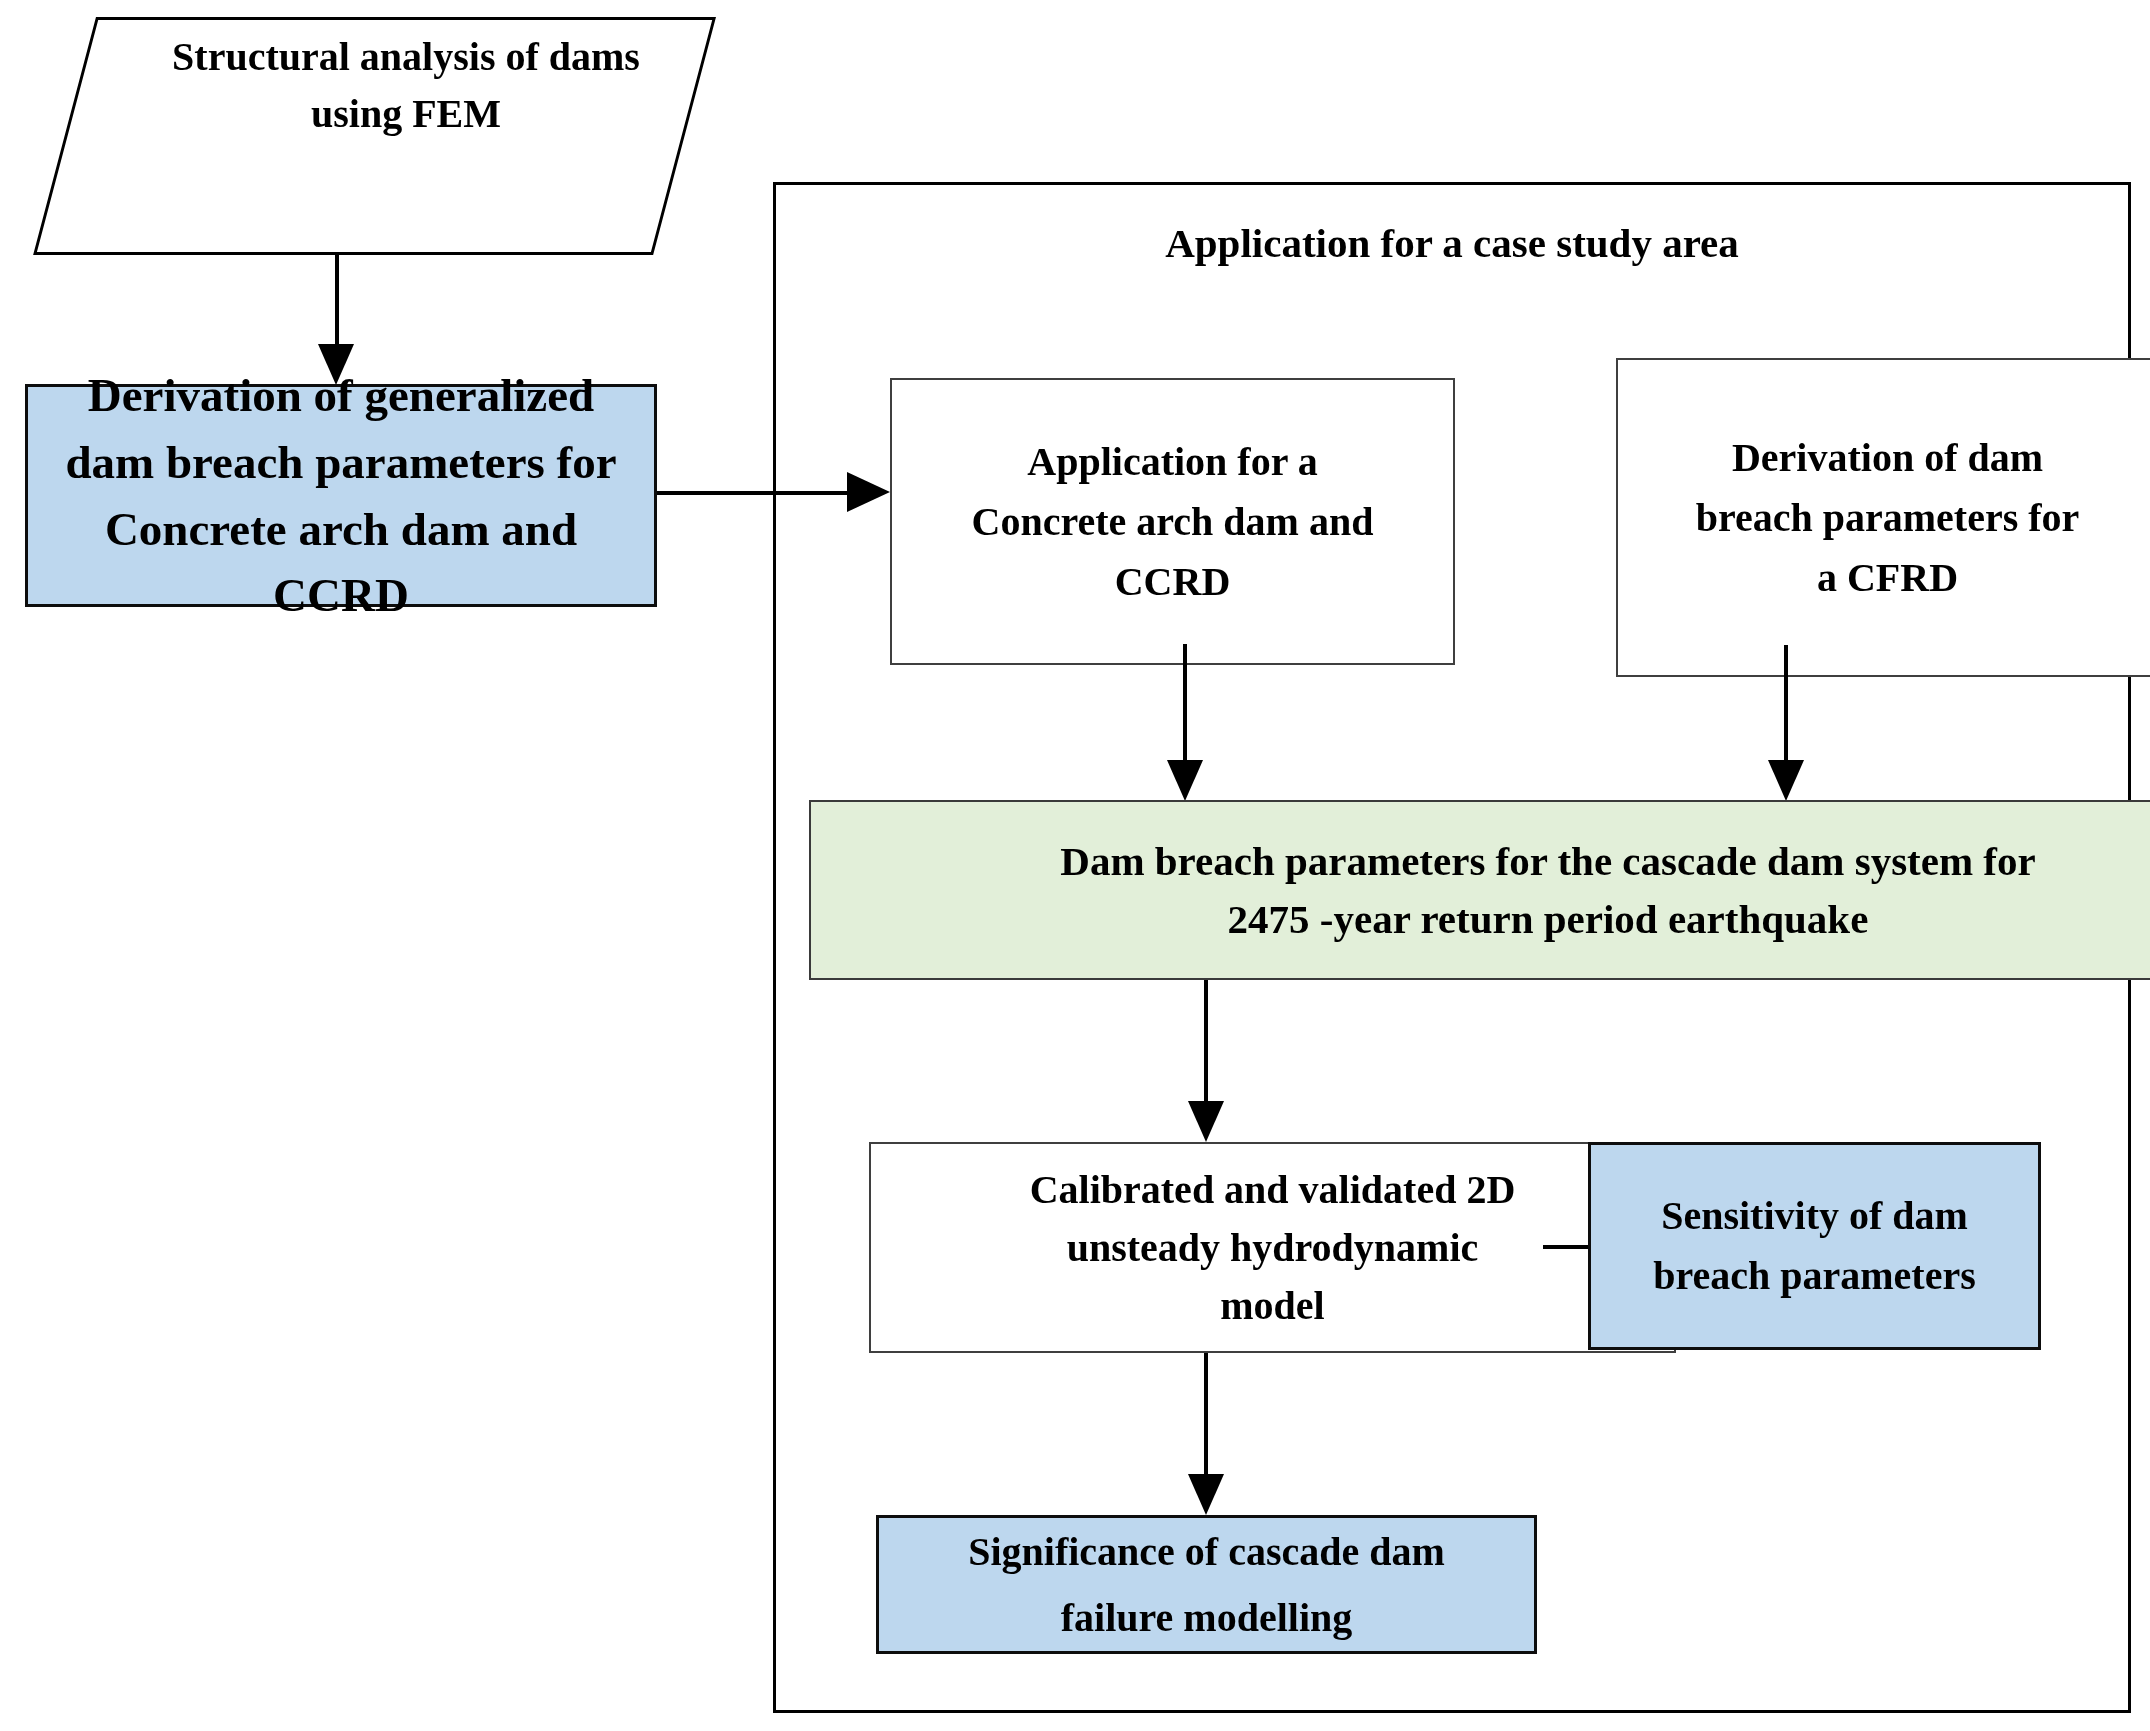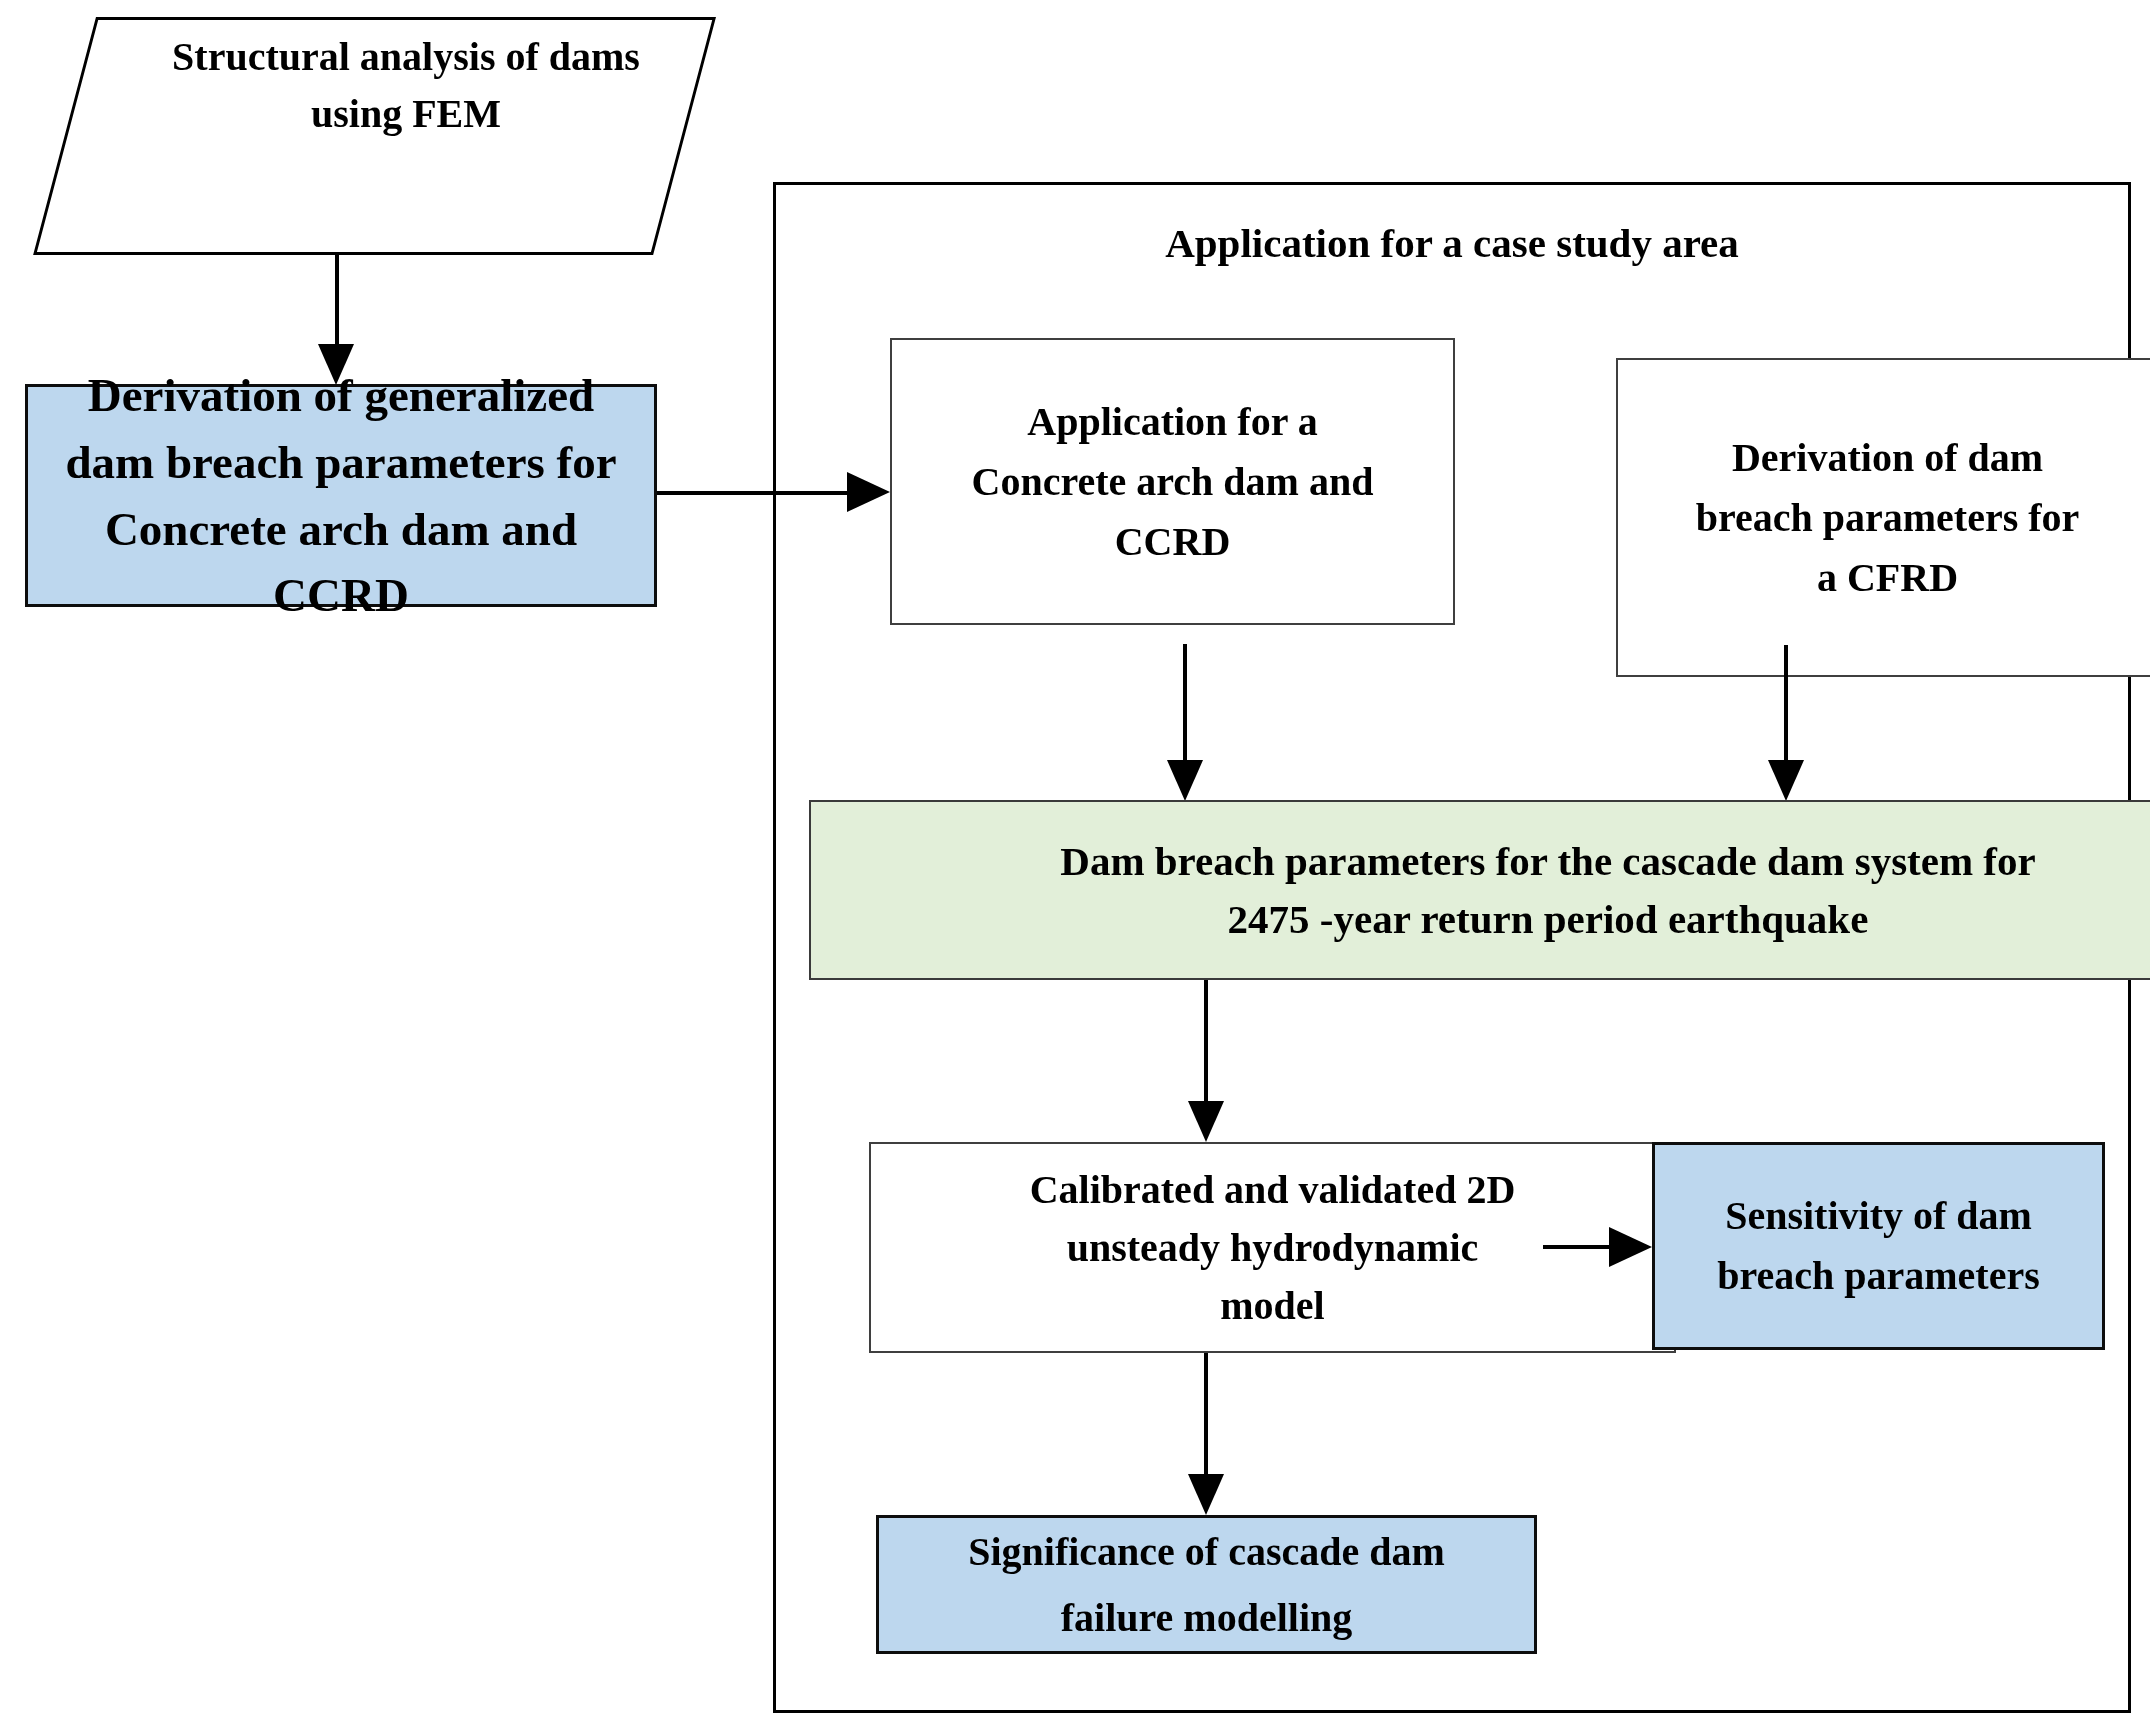--- a/index.html
+++ b/index.html
@@ -71,25 +71,25 @@
   }
   .box-white {
     background: #ffffff;
     border: 2.8px solid #3f3f3f;
   }
   .box-green {
     background: var(--green-fill, #E2EFD9);
     border: 2.8px solid #3a3a3a;
   }
   .derivation-box   { left: 25px;   top: 384px;  width: 632px; height: 223px; font-size: 47px; line-height: 1.42; }
-  .application-box  { left: 890px; top: 338px;  width: 565px; height: 287px; font-size: 40px; line-height: 1.50; }
+  .application-box  { left: 890px; top: 378px;  width: 565px; height: 287px; font-size: 40px; line-height: 1.50; }
   .cfrd-box         { left: 1616px; top: 358px;  width: 543px;  height: 319px; font-size: 40px; line-height: 1.50; }
   .breach-box       { left: 809px; top: 800px; width: 1478px; height: 180px; font-size: 41px; line-height: 1.42; }
   .model-box        { left: 869px; top: 1142px; width: 807px; height: 211px; font-size: 40px; line-height: 1.45; }
-  .sensitivity-box  { left: 1652px; top: 1142px; width: 453px;  height: 208px; font-size: 40px; line-height: 1.50; }
+  .sensitivity-box  { left: 1588px; top: 1142px; width: 453px;  height: 208px; font-size: 40px; line-height: 1.50; }
   .significance-box { left: 876px; top: 1515px; width: 661px; height: 139px; font-size: 40px; line-height: 1.65; }
   
   .shaft {
     position: absolute;
     background: var(--line-color, #000000);
   }
   .head {
     position: absolute;
     width: 0; height: 0;
   }

